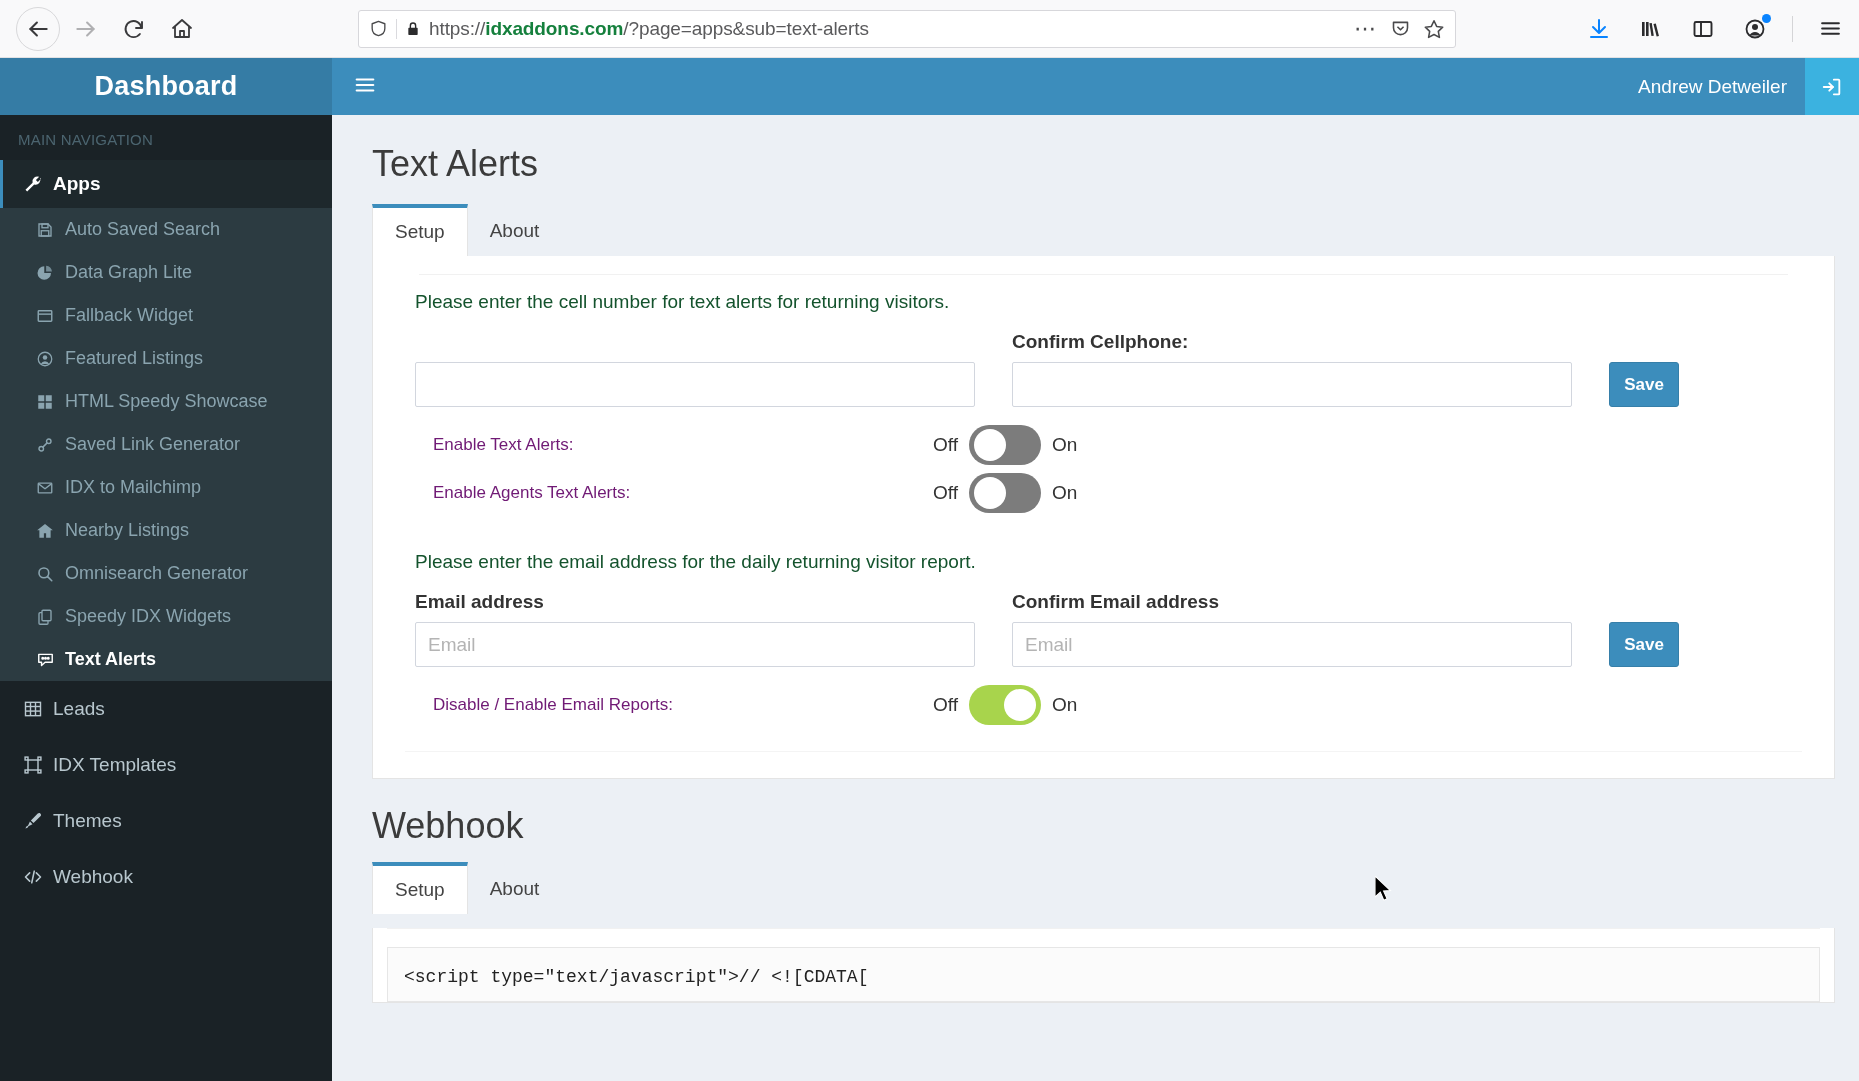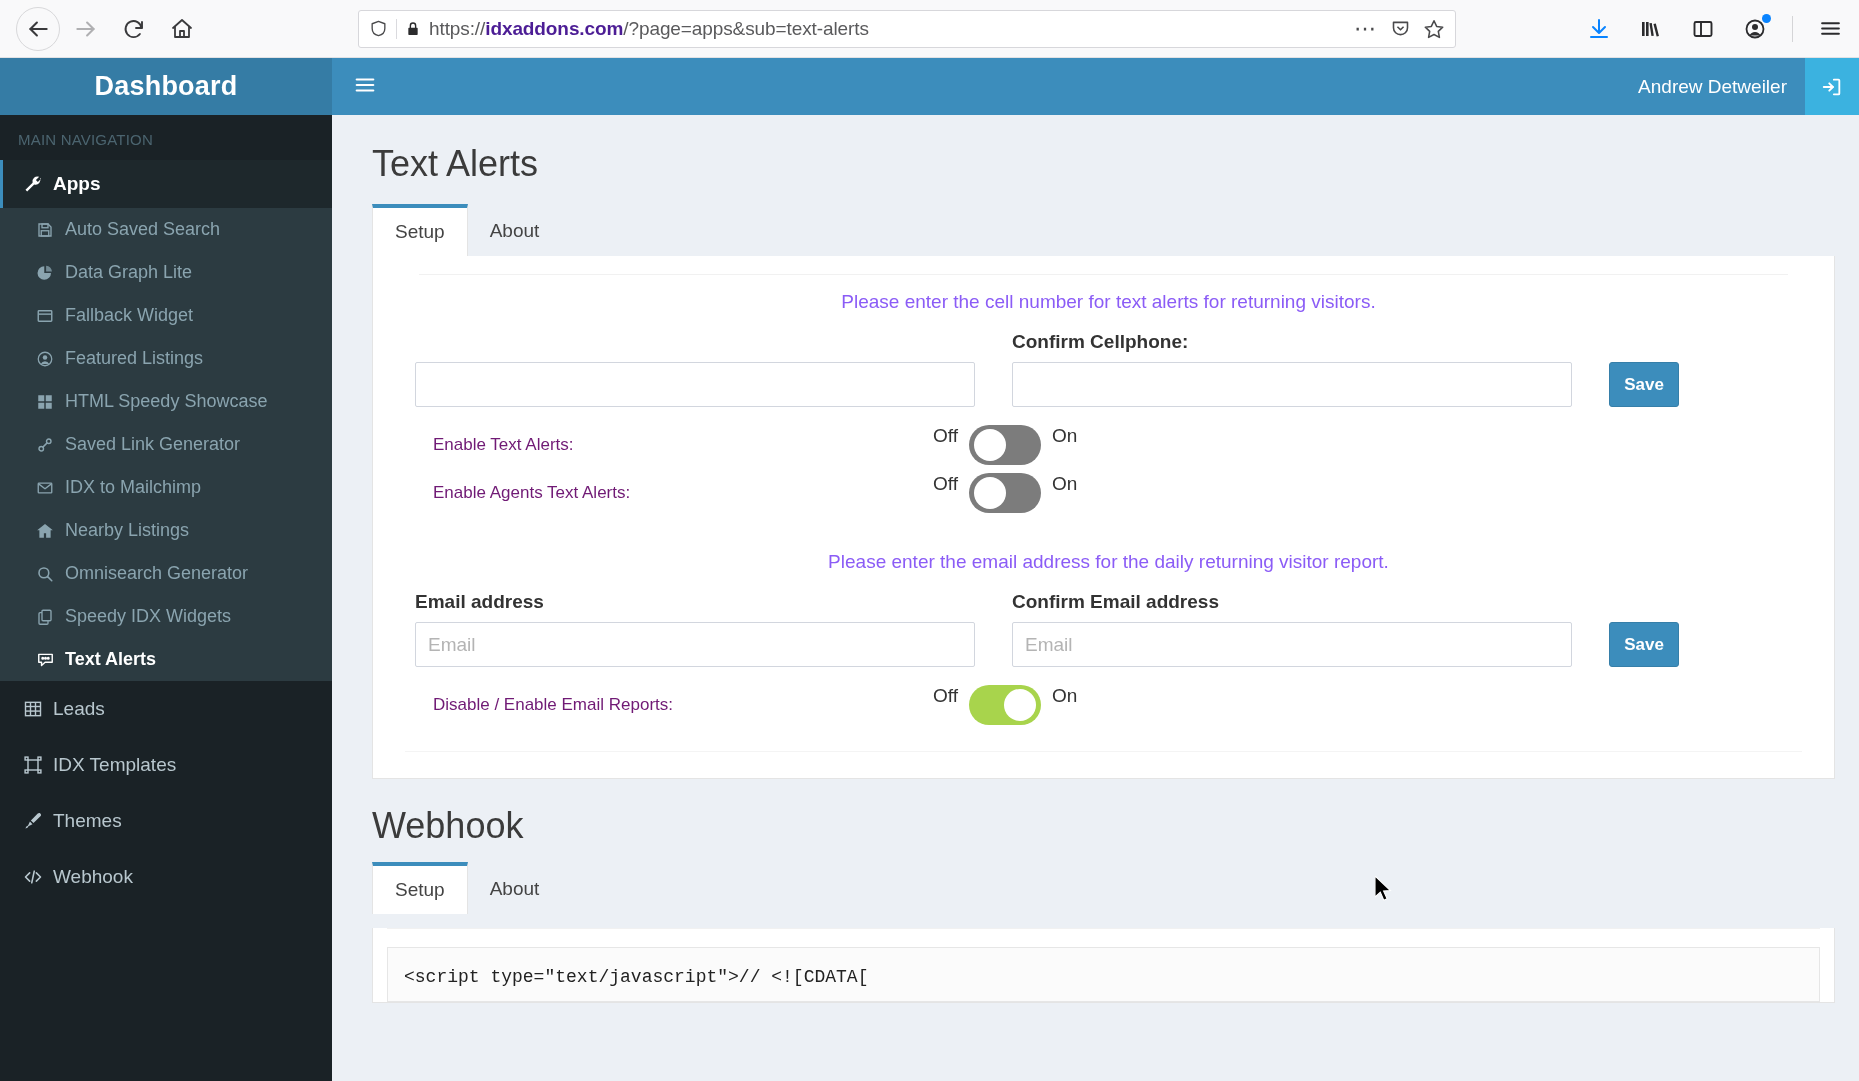--- a/index.html
+++ b/index.html
@@ -43,21 +43,21 @@
   .urlbar .sep { width:1px; height:20px; background:#dadade; }
   .urlbar .lock { color: #2b2b2d; font-size: 15px; display:flex; }
   .url-text {
     flex: 1;
     font-size: 19px;
     color: #0c0c0d;
     letter-spacing: -0.1px;
     white-space: nowrap;
     overflow: hidden;
   }
-  .url-text .host { font-weight: 700; color: #4c1d95; }
+  .url-text .host { font-weight: 700; color: #15803d; }
   .url-text .dim { color: #5a5a5c; }
   .urlbar-actions { display:flex; align-items:center; gap:12px; color:#4a4a4c; }
 
   .toolbar-right {
     position: absolute; right: 14px;
     display: flex; align-items: center; gap: 22px;
   }
   .tb-icon { width:30px; height:30px; display:flex; align-items:center; justify-content:center; color:#2b2b2d; position:relative; }
   .tb-icon.dl { color:#0a84ff; }
   .tb-icon .badge-dot {
@@ -192,23 +192,22 @@
     background: #ffffff;
     border: 1px solid #e4e4e4;
     border-top: none;
     padding: 0;
   }
   .panel-inner { padding: 18px 32px 26px 32px; }
   .divider-top { border-top: 1px solid #f1f1f1; margin: 0 14px; }
 
   .lead-text {
     font-size: 19px;
-    color: #8b5cf6;
+    color: #14532d;
     padding: 16px 0 18px 10px;
-    text-align: center;
   }
 
   .form-row { display: flex; align-items: flex-end; gap: 0; padding-left: 10px; }
   .field { display: flex; flex-direction: column; }
   .field.col1 { width: 560px; }
   .field.col2 { width: 560px; margin-left: 37px; }
   .field-label {
     font-size: 19px; font-weight: 700; color: #333333;
     margin-bottom: 9px;
   }
@@ -238,21 +237,21 @@
 
   .toggle-row {
     display: flex; align-items: center;
     padding-left: 28px;
     margin-top: 18px;
   }
   .toggle-label {
     font-size: 17px; color: #701a75;
     width: 500px;
   }
-  .sw-group { display:flex; gap: 11px; }
+  .sw-group { display:flex; align-items:center; gap: 11px; }
   .sw-text { font-size: 19px; color: #333333; }
   .switch {
     width: 72px; height: 40px;
     border-radius: 20px;
     position: relative;
     display: inline-block;
   }
   .switch.off { background: #7c7c7c; }
   .switch.on  { background: #a8d44c; }
   .switch .knob {

